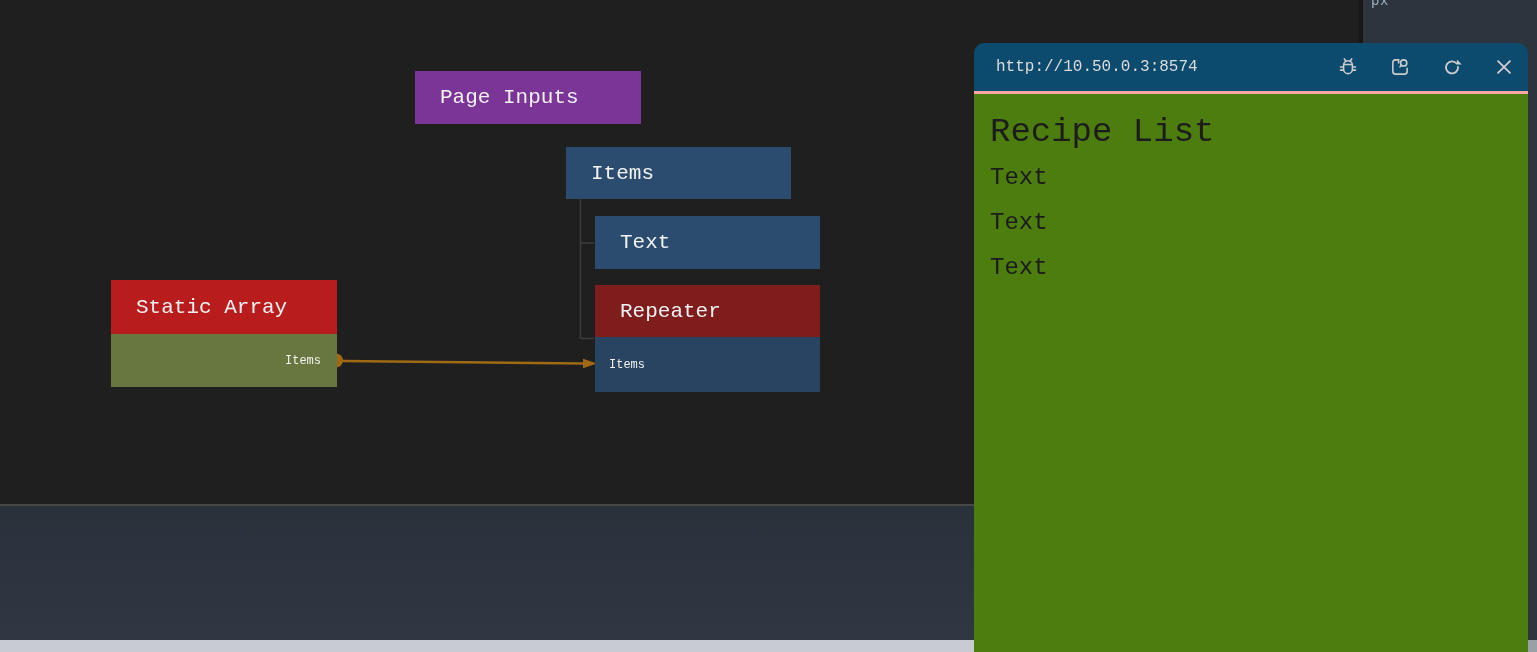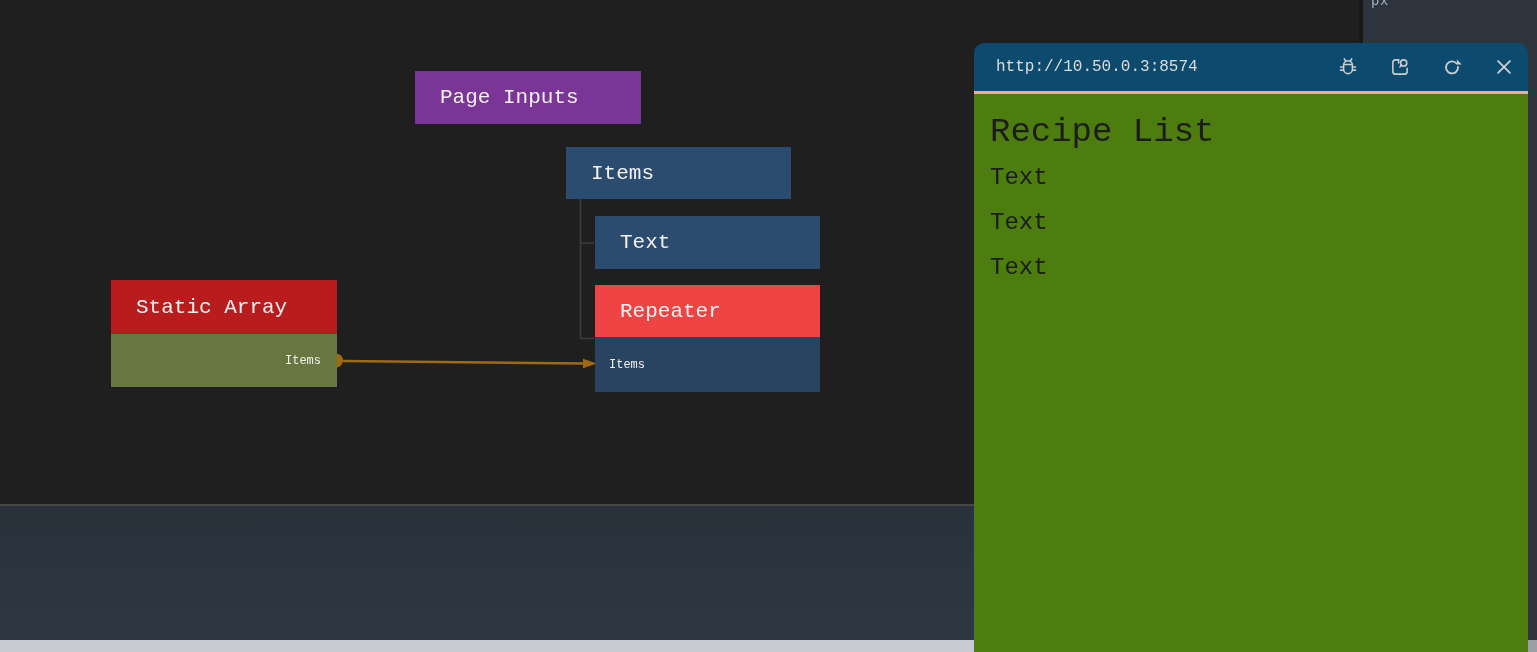--- a/index.html
+++ b/index.html
@@ -41,21 +41,21 @@
     display:flex;align-items:center;padding:0 14px;font-size:12px;
     white-space:nowrap;
   }
   .node-page-inputs{left:415px;top:71px;width:226px;height:53px;background:#7b3596;}
   .node-page-inputs .title{height:53px;}
   .node-page{left:566px;top:147px;width:225px;height:52px;background:#2b4c6e;}
   .node-page .title{height:52px;}
   .node-text{left:595px;top:216px;width:225px;height:53px;background:#2b4c6e;}
   .node-text .title{height:53px;}
   .node-repeater{left:595px;top:285px;width:225px;}
-  .node-repeater .title{height:52px;background:#ef4444;}
+  .node-repeater .title{height:52px;background:#7f1d1d;}
   .node-repeater .row{height:55px;background:#284460;}
   .node-static-array{left:111px;top:280px;width:226px;}
   .node-static-array .title{height:54px;background:#b91c1c;}
   .node-static-array .row{height:53px;background:#68773f;justify-content:flex-end;padding-right:16px;}
   .connector-svg{position:absolute;left:0;top:0;pointer-events:none;}
   
   .preview-window{
     position:absolute;left:974px;top:43px;width:554px;height:609px;
   }
   .preview-toolbar{

